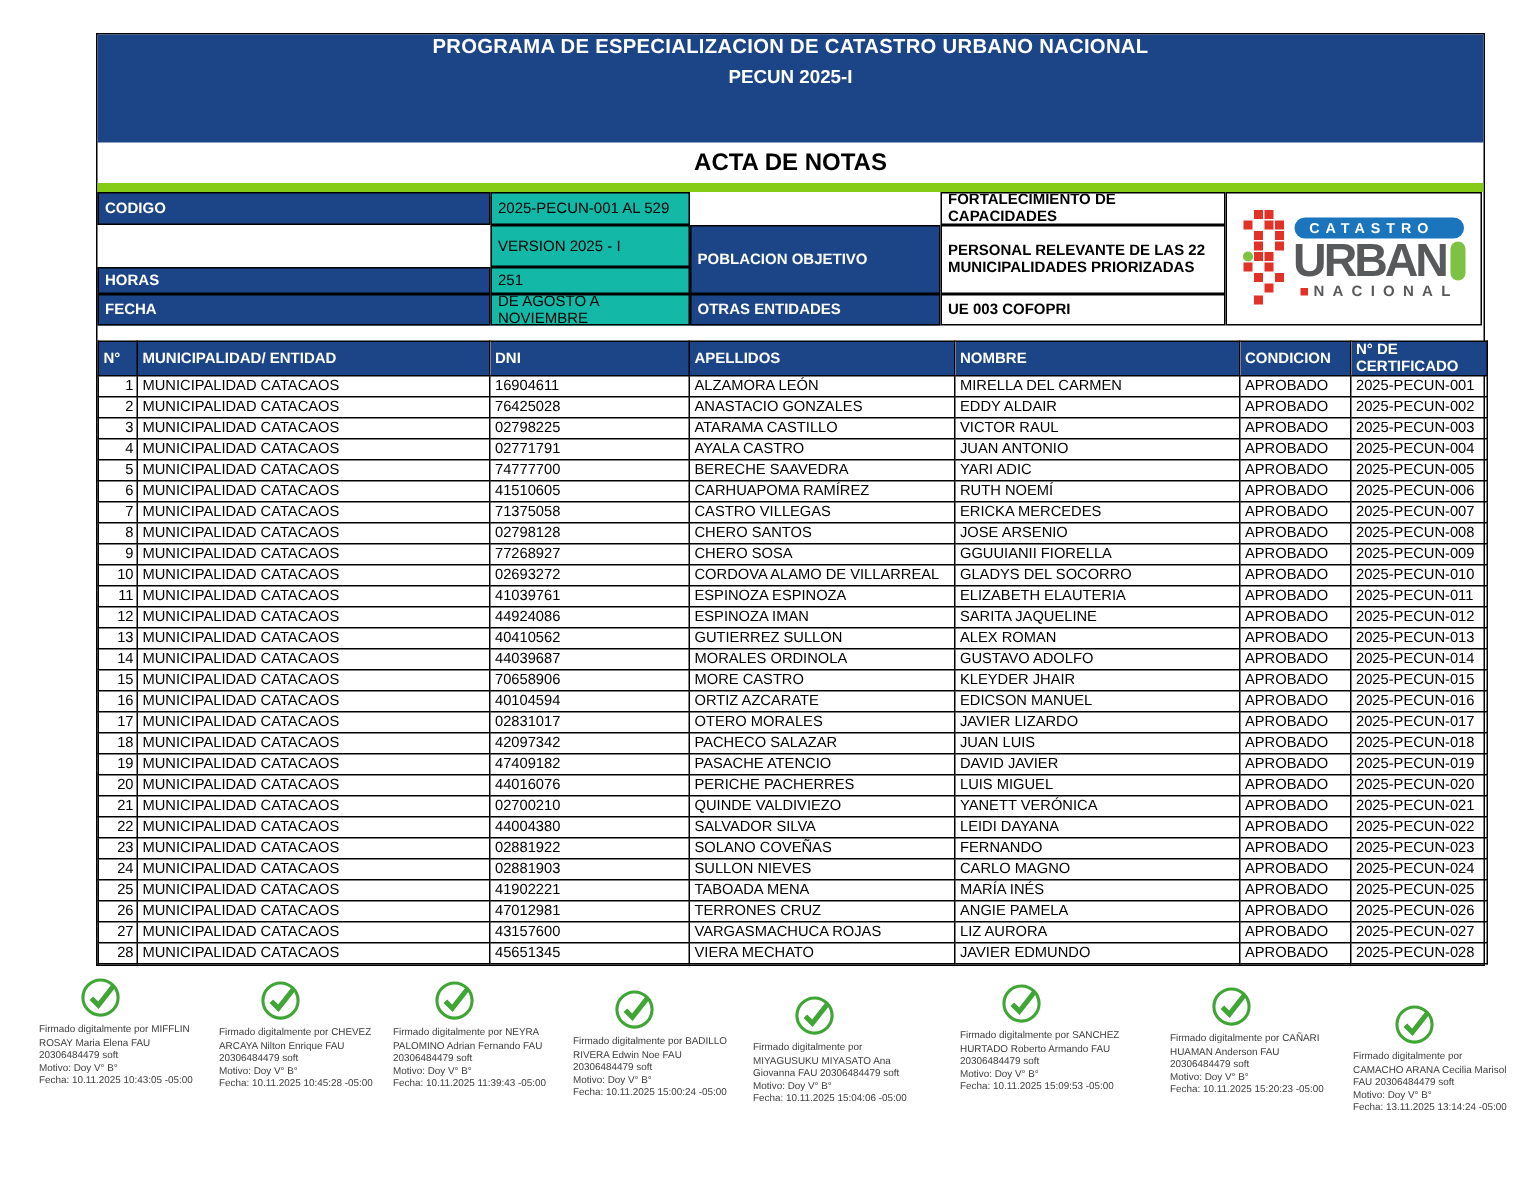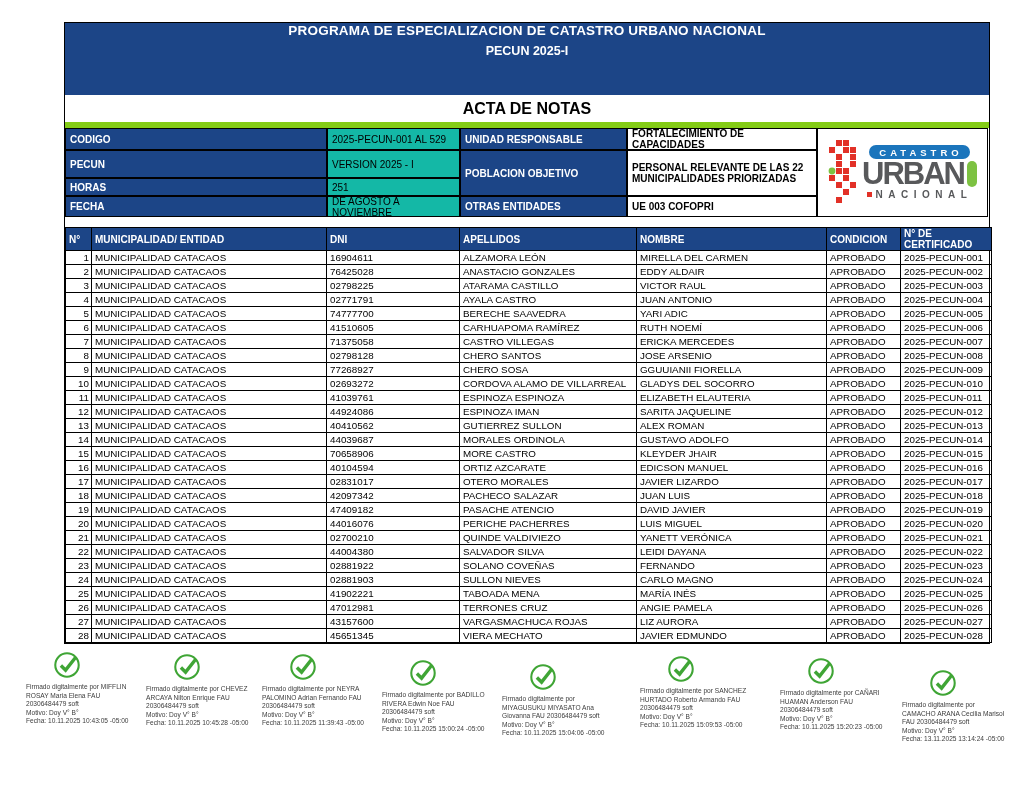--- a/index.html
+++ b/index.html
@@ -20,21 +20,21 @@
           grid-template-rows:22px 28px 18px 21px; }
   .cell { border:1px solid #000; font-size:10px; display:flex; align-items:center; padding:0 4px; overflow:hidden; }
   .lbl  { background:#1C4587; color:#fff; font-weight:bold; }
   .val  { background:#14b8a6; color:#000; }
   .valb { background:#fff; color:#000; font-weight:bold; line-height:1.15; }
 
   .logo-cell { border:1px solid #000; grid-column:5; grid-row:1 / span 4; background:#fff;
                display:flex; align-items:center; justify-content:center; gap:4px; padding:3px; }
   .logo-right { display:flex; flex-direction:column; align-items:center; }
   .pill { background:#1B75BC; color:#fff; font-weight:bold; font-size:9.5px; letter-spacing:4px;
-          padding:2px 7px 1px 10px; border-radius:9px; }
+          padding:2px 20px 1px 10px; border-radius:9px; }
   .urbano { color:#58595B; font-weight:bold; font-size:31px; letter-spacing:-2px; line-height:.95;
             display:flex; align-items:center; }
   .o-bar { display:inline-block; width:10px; height:26px; background:#7DC242; border-radius:5px;
            color:transparent; font-size:0; margin-left:3px; }
   .nacional { display:flex; align-items:center; gap:4px; margin-top:1px; }
   .nacional .sq { width:5px; height:5px; background:#E23127; }
   .nacional .tx { color:#58595B; font-weight:bold; font-size:10px; letter-spacing:5.5px; }
 
   .gap { height:10px; }
 
@@ -61,28 +61,26 @@
     <div class="banner">
       <div class="l1">PROGRAMA DE ESPECIALIZACION DE CATASTRO URBANO NACIONAL</div>
       <div class="l2">PECUN 2025-I</div>
     </div>
 
     <div class="acta">ACTA DE NOTAS</div>
 
     <div class="info">
       <div class="cell lbl" style="grid-column:1;grid-row:1">CODIGO</div>
       <div class="cell val" style="grid-column:2;grid-row:1">2025-PECUN-001 AL 529</div>
-      <div class="cell lbl" style="grid-column:1;grid-row:2">PECUN</div>
       <div class="cell val" style="grid-column:2;grid-row:2">VERSION 2025 - I</div>
       <div class="cell lbl" style="grid-column:1;grid-row:3">HORAS</div>
       <div class="cell val" style="grid-column:2;grid-row:3">251</div>
       <div class="cell lbl" style="grid-column:1;grid-row:4">FECHA</div>
       <div class="cell val" style="grid-column:2;grid-row:4">DE AGOSTO A NOVIEMBRE</div>
 
-      <div class="cell lbl" style="grid-column:3;grid-row:1">UNIDAD RESPONSABLE</div>
       <div class="cell lbl" style="grid-column:3;grid-row:2/span 2">POBLACION OBJETIVO</div>
       <div class="cell valb" style="grid-column:4;grid-row:1">FORTALECIMIENTO DE CAPACIDADES</div>
       <div class="cell valb" style="grid-column:4;grid-row:2/span 2">PERSONAL RELEVANTE DE LAS 22 MUNICIPALIDADES PRIORIZADAS</div>
       <div class="cell lbl" style="grid-column:3;grid-row:4">OTRAS ENTIDADES</div>
       <div class="cell valb" style="grid-column:4;grid-row:4">UE 003 COFOPRI</div>
 
       <div class="logo-cell">
         <svg width="30" height="66" viewBox="0 0 30 66">
           <g fill="#E23127">
             <rect x="8" y="0" width="6" height="6"></rect>

